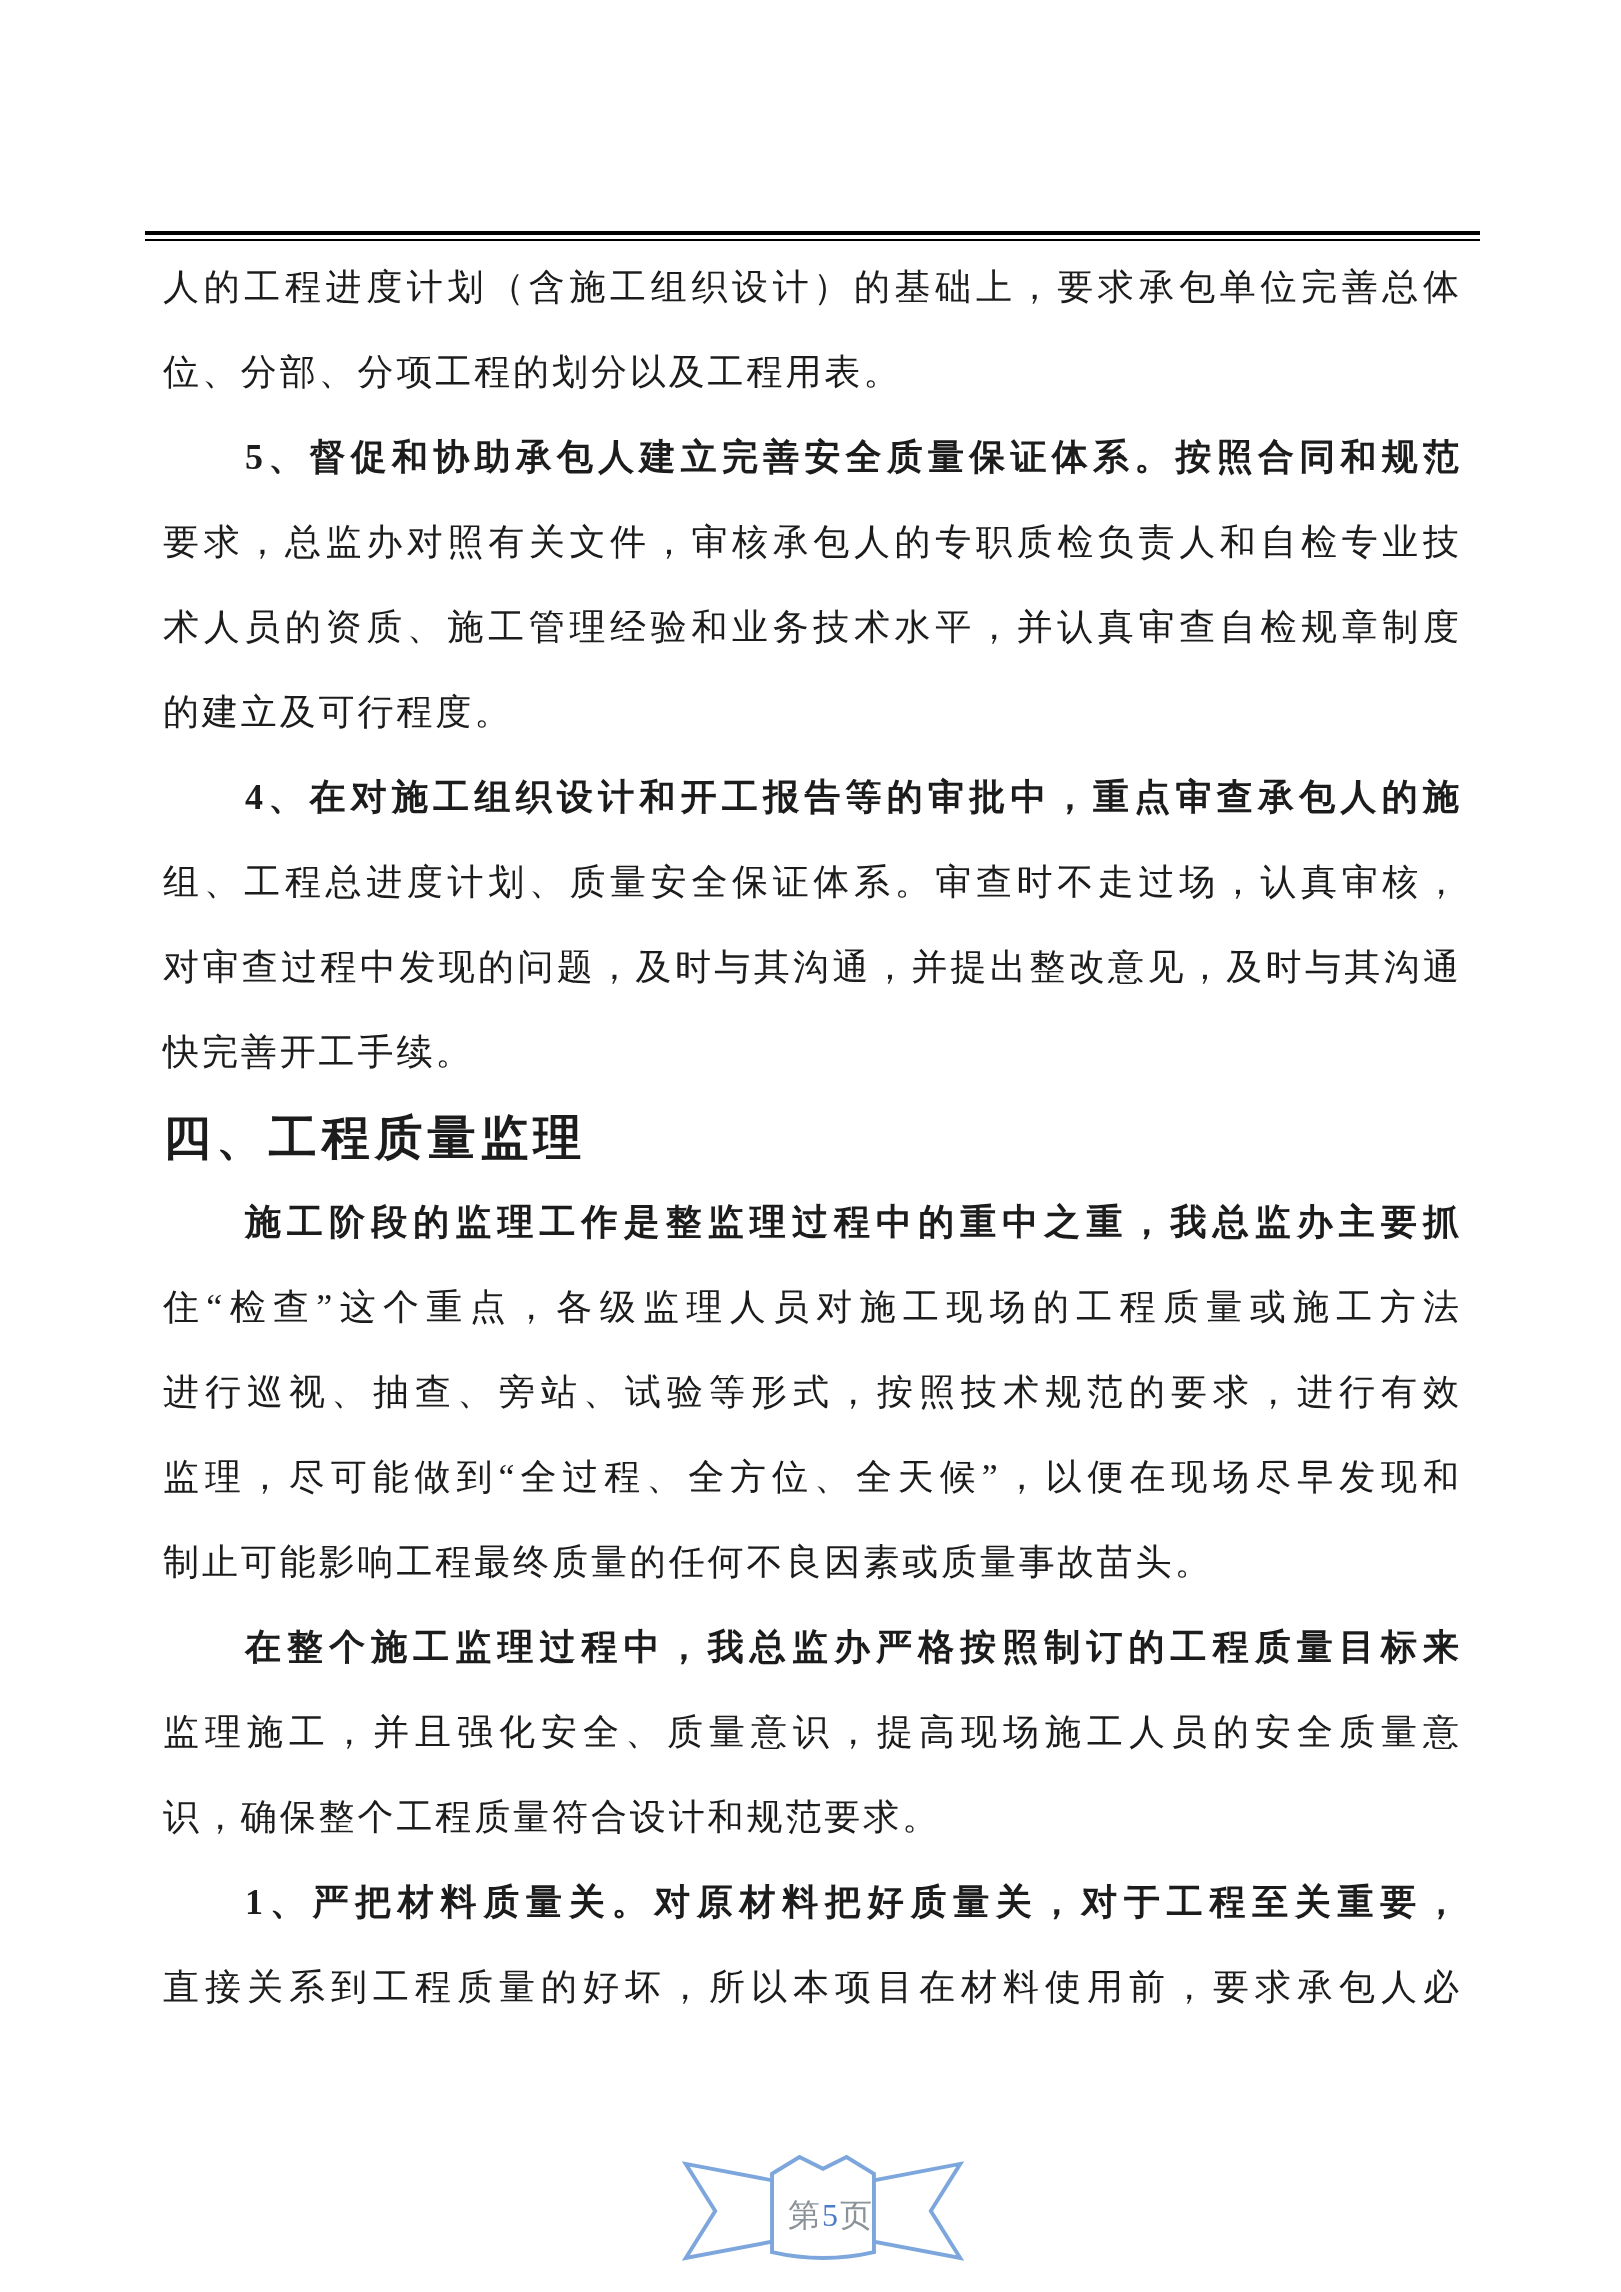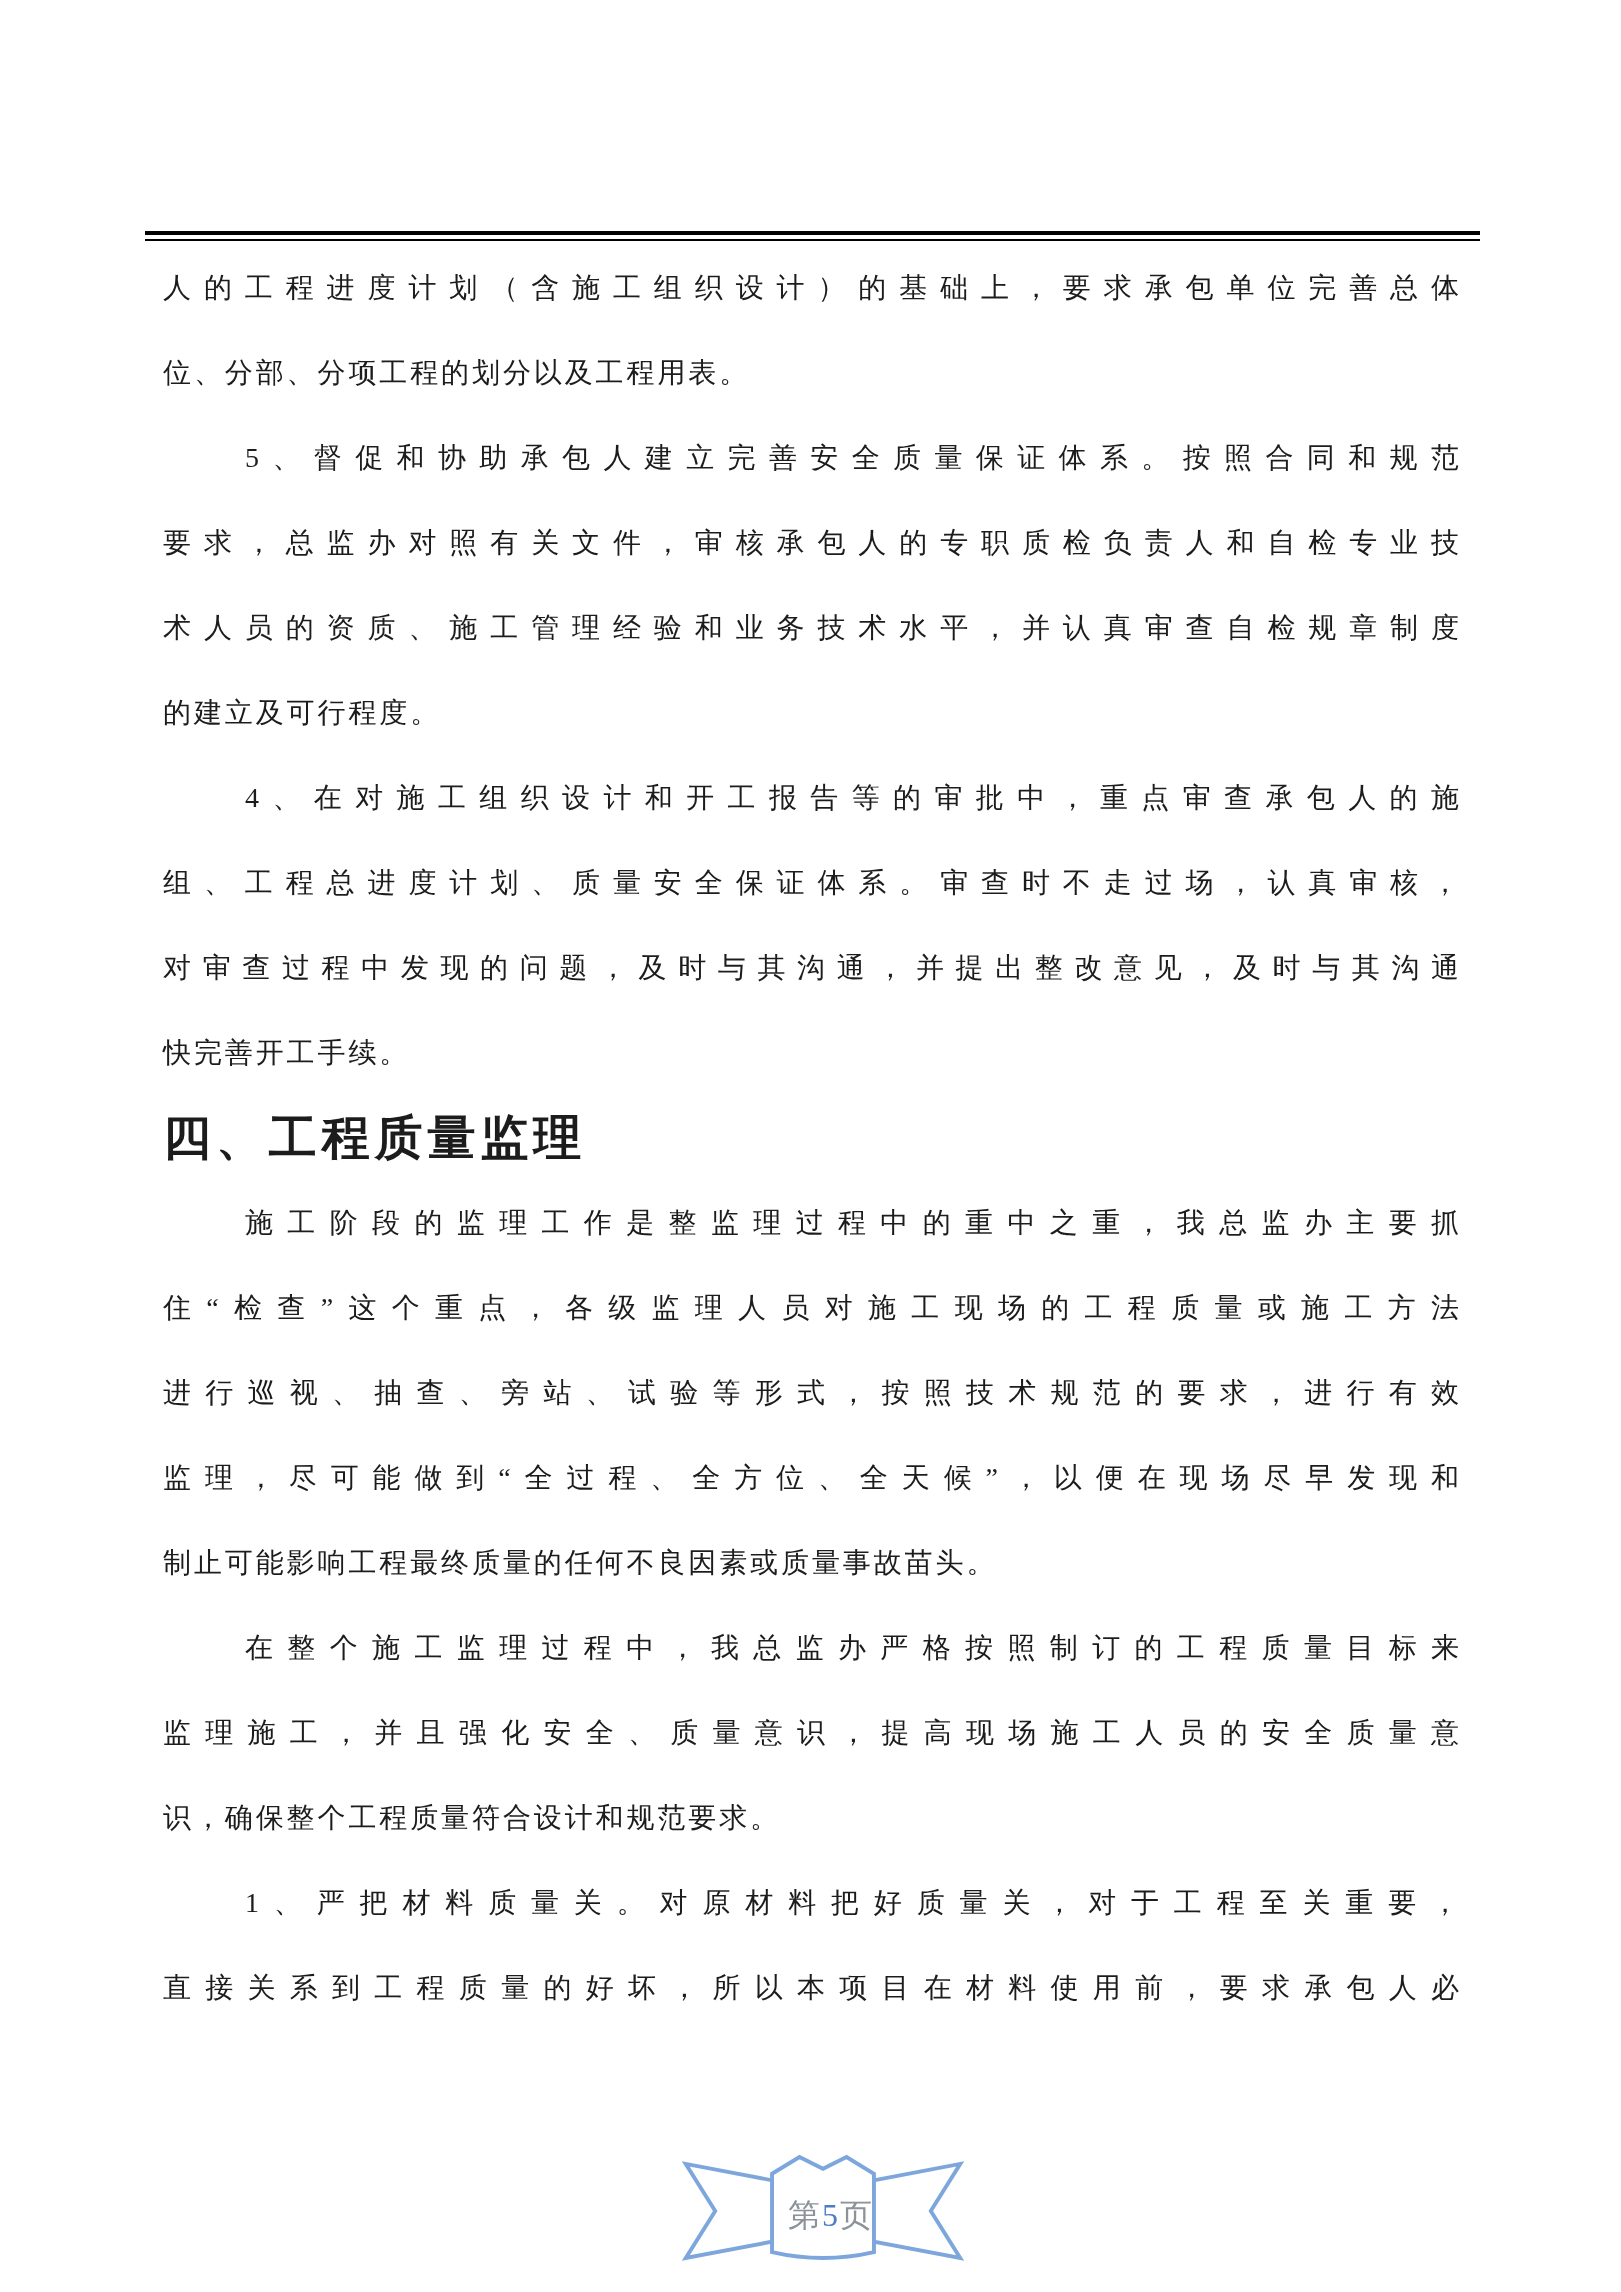--- a/index.html
+++ b/index.html
@@ -29,35 +29,36 @@
   }
   .doc-body {
     position: absolute;
     left: 163px;
     top: 245px;
     width: 1296px;
   }
   .line {
     height: 85px;
     line-height: 85px;
-    font-size: 28px;
+    font-size: 36px;
     text-align: justify;
     text-align-last: justify;
     text-justify: inter-character;
     white-space: nowrap;
     overflow: visible;
   }
   .line.end {
     text-align: left;
     text-align-last: left;
     letter-spacing: 2.9px;
     white-space: normal;
   }
   .line.ind {
     text-indent: 82px;
+    font-weight: bold;
   }
   .line.heading {
     text-align: right;
     text-align-last: left;
     font-weight: bold;
     letter-spacing: 4.9px;
     font-size: 48px;
   }
   
   .ribbon {

